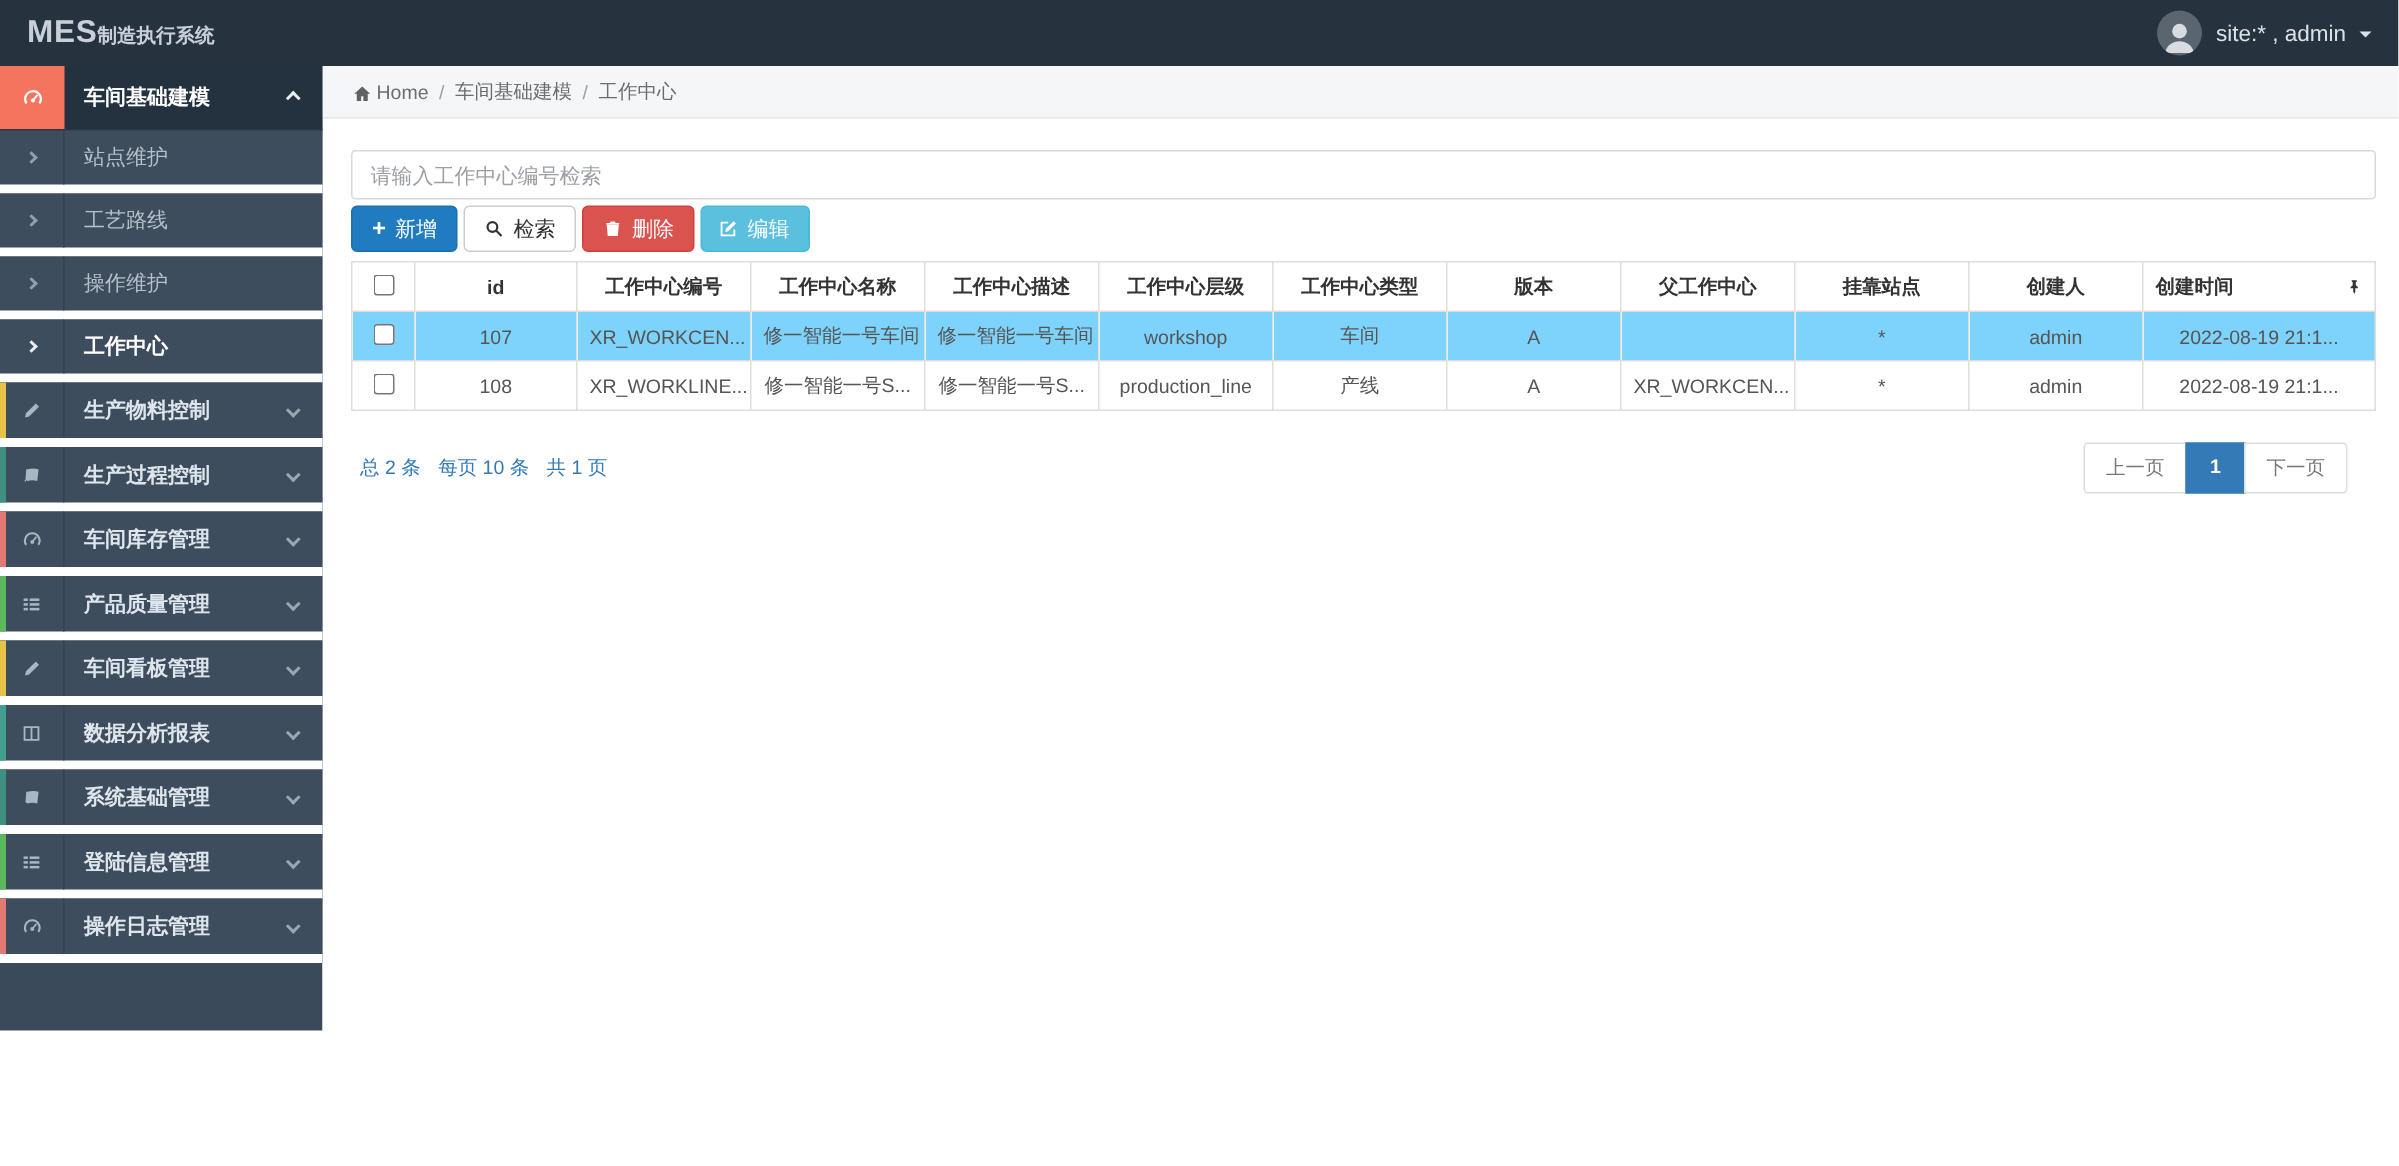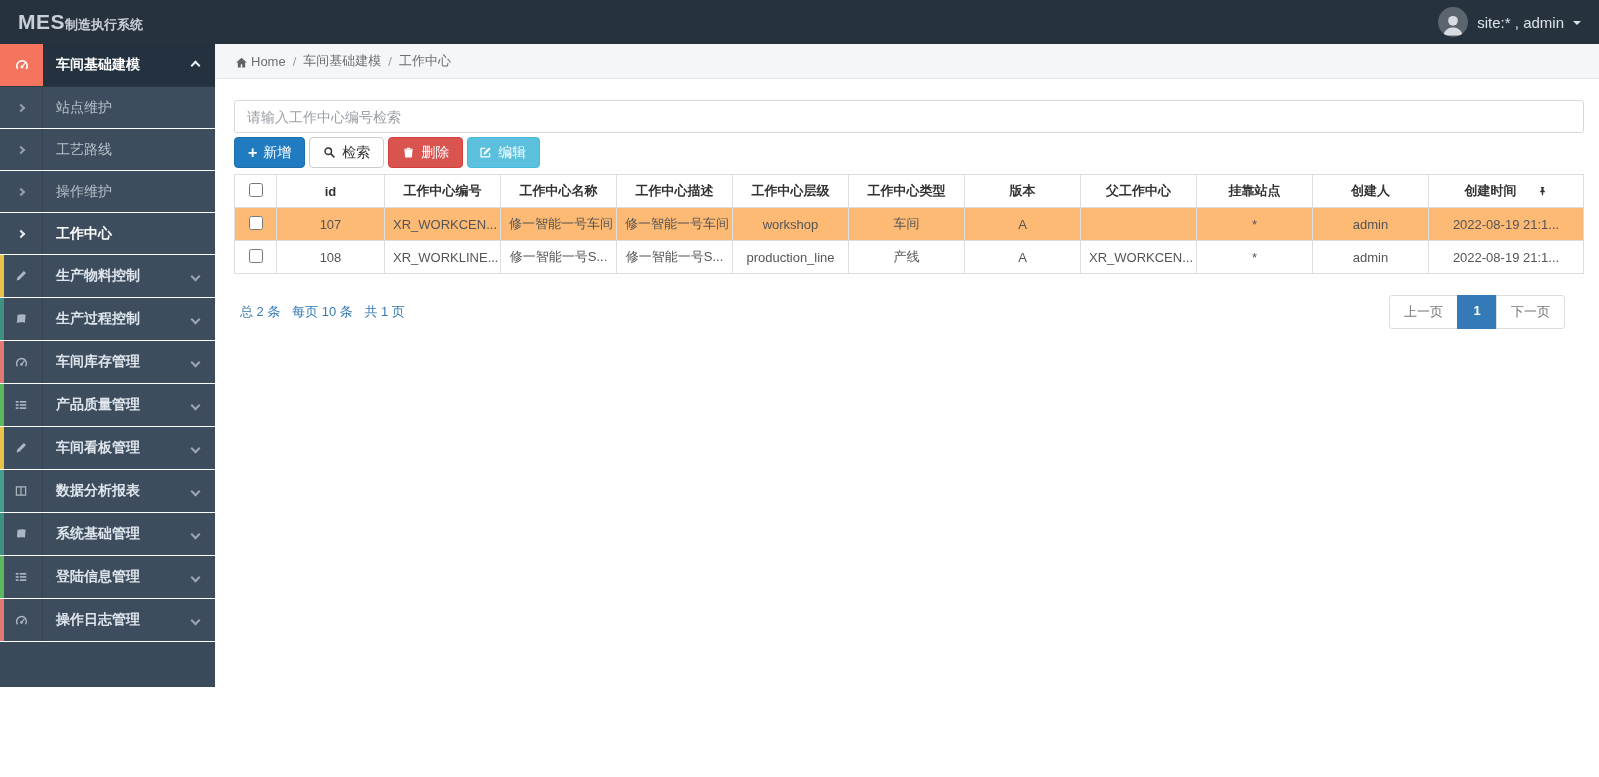--- a/index.html
+++ b/index.html
@@ -17,21 +17,21 @@
             display:flex; align-items:flex-end; justify-content:center; }
   .caret-down { width:0; height:0; border-left:4px solid transparent; border-right:4px solid transparent;
                 border-top:4px solid #dde2e8; margin-top:2px; }
 
   
   .layout { display:flex; height:643px; }
 
   
   .sidebar { width:215px; flex-shrink:0; background:#3a4a5a; }
   .menu-item { display:flex; align-items:center; position:relative; background:#3d4d5d;
-               border-bottom:1px solid #ffffff; cursor:pointer; }
+               border-bottom:6px solid #ffffff; cursor:pointer; }
   .menu-item.group { height:43px; }
   .menu-item.sub { height:42px; }
   .icon-cell { width:43px; height:100%; flex-shrink:0; display:flex; align-items:center;
                justify-content:center; border-right:1px solid #35424f; color:#aab6c2; }
   .strip { position:absolute; left:0; top:0; bottom:0; width:4px; }
   .mi-label { flex:1; padding-left:13px; font-size:14px; color:#dee5ec; font-weight:bold; }
   .sub .mi-label { color:#b6c0ca; font-weight:normal; }
   .chev { width:7px; height:7px; margin-right:16px; flex-shrink:0; }
   .chev-down  { border-right:2px solid #9aa6b2; border-bottom:2px solid #9aa6b2; transform:rotate(45deg); }
   .chev-up    { border-left:2px solid #e8edf2; border-top:2px solid #e8edf2; transform:rotate(45deg); }
@@ -64,23 +64,23 @@
   .btn-add    { background:#207bc0; border-color:#1c6fae; color:#fff; }
   .btn-search { background:#fff; border-color:#ccc; color:#333; }
   .btn-del    { background:#d9534f; border-color:#d43f3a; color:#fff; }
   .btn-edit   { background:#5bc0de; border-color:#46b8da; color:#fff;padding-left:11px; }
   .plus-glyph { font-size:16px; font-weight:bold; line-height:1; }
 
   .grid { width:100%; border-collapse:collapse; margin-top:6px; font-size:13px; table-layout:fixed; }
   .grid th, .grid td { border:1px solid #ddd; height:33px; text-align:center; padding:0 8px;
                        overflow:hidden; white-space:nowrap; }
   .grid thead th { font-weight:bold; color:#333; background:#fff; }
-  .grid tbody tr.odd { background:#fdba74;margin-left:12px; }
+  .grid tbody tr.odd { background:#7dd3fc;margin-left:12px; }
   .grid td { color:#555; }
-  .th-flex { display:flex; align-items:center; justify-content:center; gap:16px; }
+  .th-flex { display:flex; align-items:center; justify-content:space-between; gap:16px; }
   .pin { color:#333; margin-left:4px; cursor:pointer; }
 
   .pager-row { display:flex; justify-content:space-between; align-items:center; margin-top:21px; }
   .summary { color:#337ab7; font-size:13px; padding-left:6px; }
   .summary span { margin-right:8px;text-align:right; }
   .pager { display:flex; list-style:none; margin-right:19px; }
   .page-btn { border:1px solid #ddd; background:#fff; color:#777; font-size:13px;
               padding:7px 14px; margin-left:-1px; cursor:pointer; min-width:40px; text-align:center; }
   .page-btn.first { border-radius:3px 0 0 3px; margin-left:16px; }
   .page-btn.last  { border-radius:0 3px 3px 0; }

